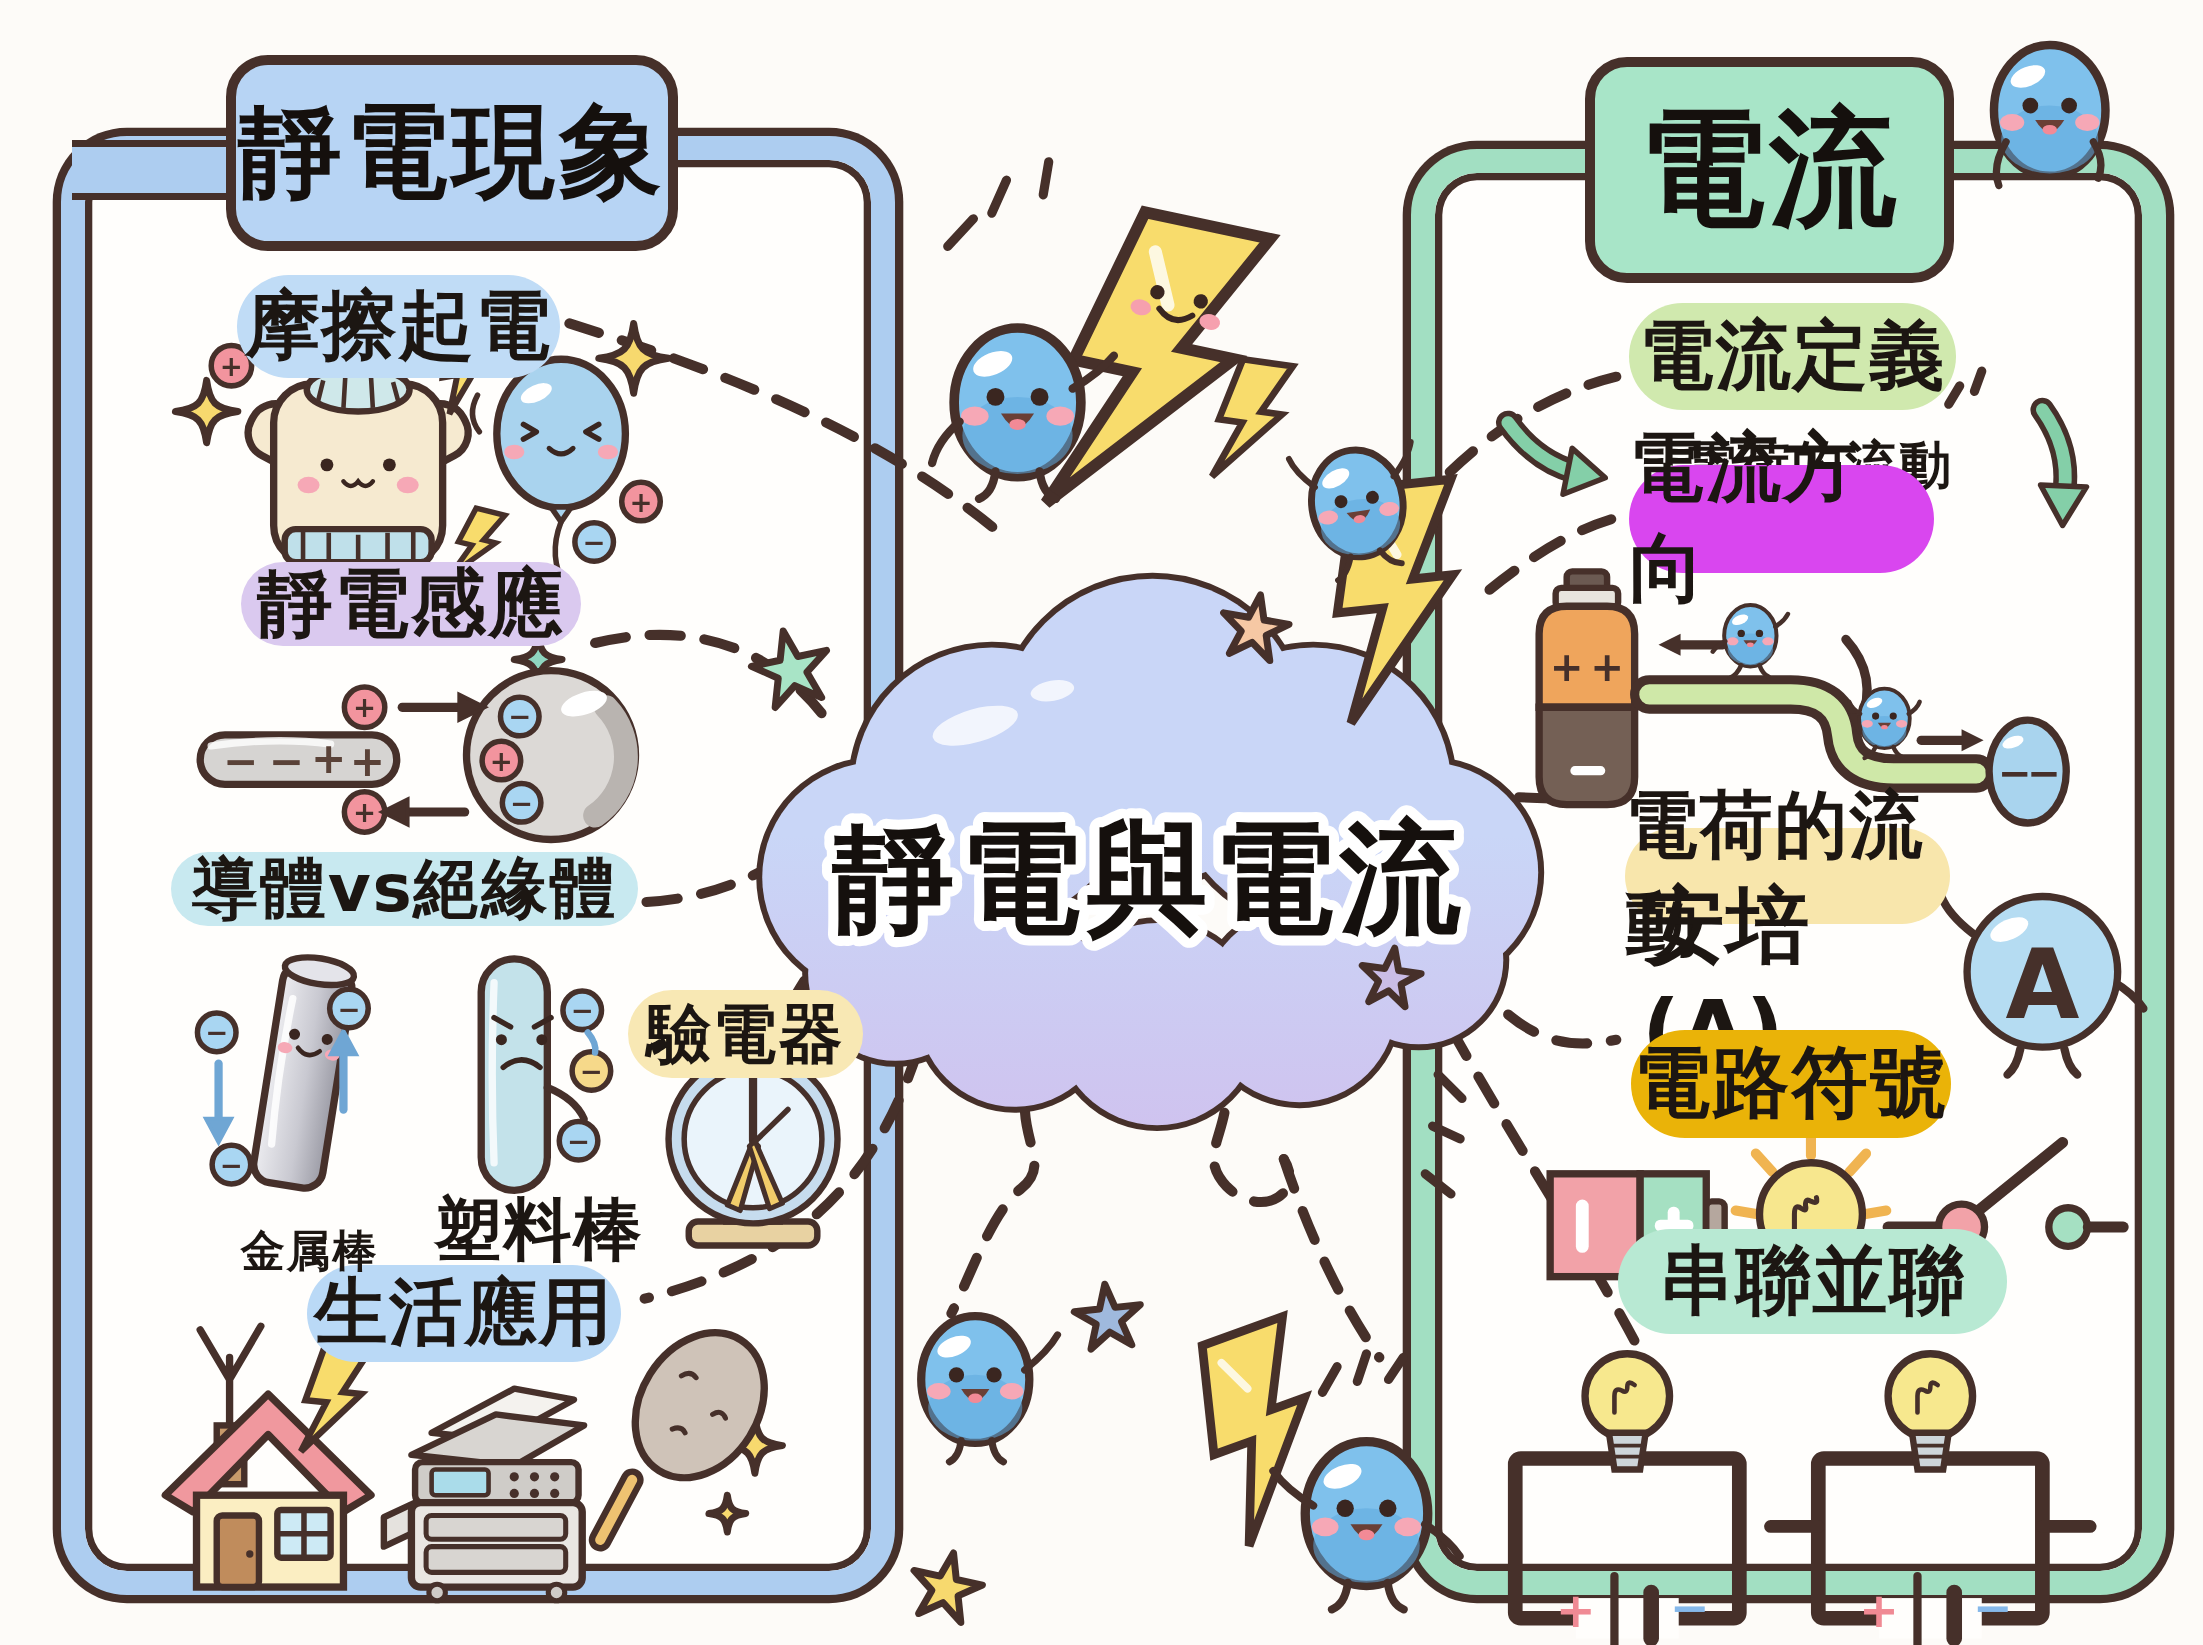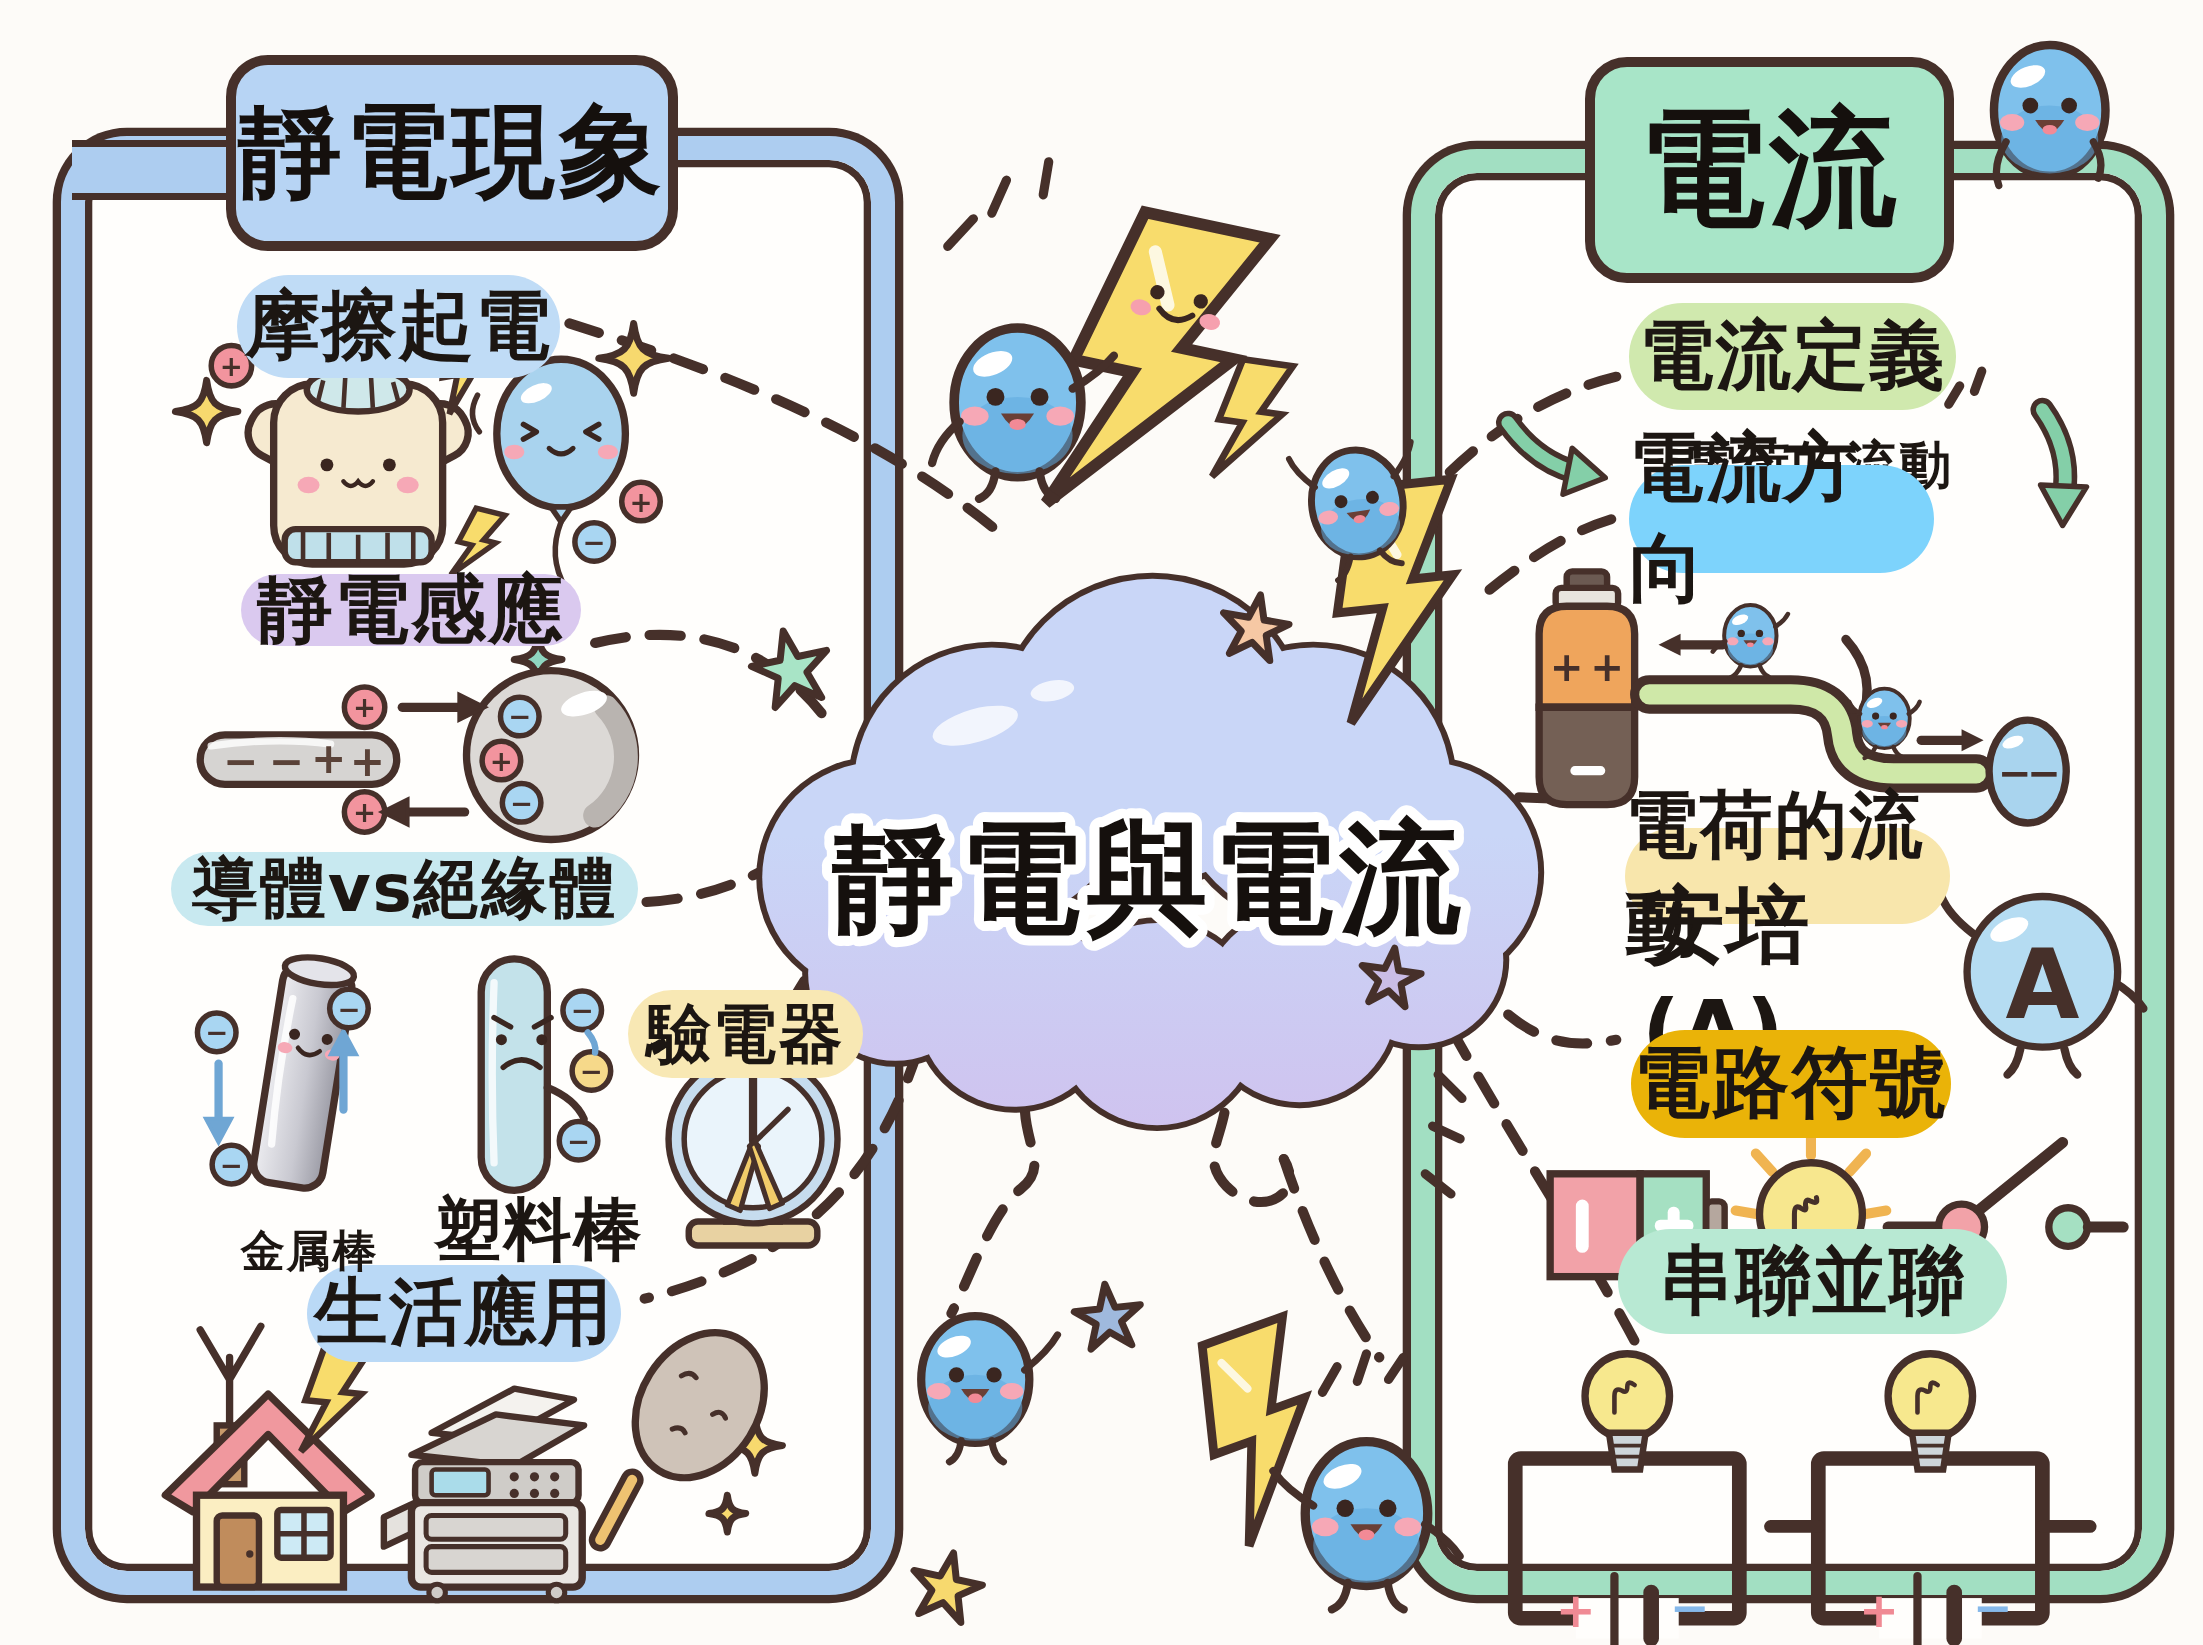--- a/index.html
+++ b/index.html
@@ -481,28 +481,28 @@
 </svg>
 
 <div class="titlebox" id="titleL">
     <span>靜電現象</span>
   </div>
 <div class="titlebox" id="titleR">
     <span>電流</span>
   </div>
 
 <div class="pill" style="left:237px;top:275px;width:323px;height:103px;background:#c0dcf6;font-size:75px;">摩擦起電</div>
-<div class="pill" style="left:241px;top:562px;width:340px;height:72px;background:#dac9ef;font-size:75px;margin-top:12px;">靜電感應</div>
+<div class="pill" style="left:241px;top:562px;width:340px;height:84px;background:#dac9ef;font-size:75px;">靜電感應</div>
 <div class="pill" style="left:171px;top:852px;width:467px;height:74px;background:#c8e9f0;font-size:66px;">導體vs絕緣體</div>
 <div class="pill" style="left:628px;top:990px;width:235px;height:88px;background:#f8e8b4;font-size:64px;">驗電器</div>
 <div class="pill" style="left:307px;top:1265px;width:314px;height:97px;background:#bad9f6;font-size:73px;">生活應用</div>
 
 <div class="freetext" style="left:204px;top:1194px;width:211px;height:73px;font-size:44px;margin-top:21px;">金属棒</div>
 <div class="freetext" style="left:433px;top:1194px;width:211px;height:73px;font-size:68px;text-align:center;">塑料棒</div>
 
 <div class="pill" style="left:1629px;top:303px;width:327px;height:107px;background:#d0e9ae;font-size:75px;">電流定義</div>
 <div class="freetext" style="left:1598px;top:415px;width:441px;height:101px;font-size:52px;">電荷的流動</div>
-<div class="pill" style="left:1629px;top:465px;width:305px;height:108px;background:#7dd3fc;font-size:75px;">電流方向</div>
+<div class="pill" style="left:1629px;top:465px;width:305px;height:108px;background:#d946ef;font-size:75px;">電流方向</div>
 <div class="pill" style="left:1625px;top:828px;width:325px;height:96px;background:#f8e6ac;font-size:73px;">電荷的流動</div>
 <div class="freetext" style="left:1642px;top:926px;width:303px;height:99px;font-size:83px;letter-spacing:0.9px;">安培(A)</div>
 <div class="pill" style="left:1631px;top:1030px;width:320px;height:108px;background:#eab308;font-size:77px;">電路符號</div>
 <div class="pill" style="left:1618px;top:1229px;width:389px;height:105px;background:#b8e9d3;font-size:75px;">串聯並聯</div>
 
 
 </body></html>

